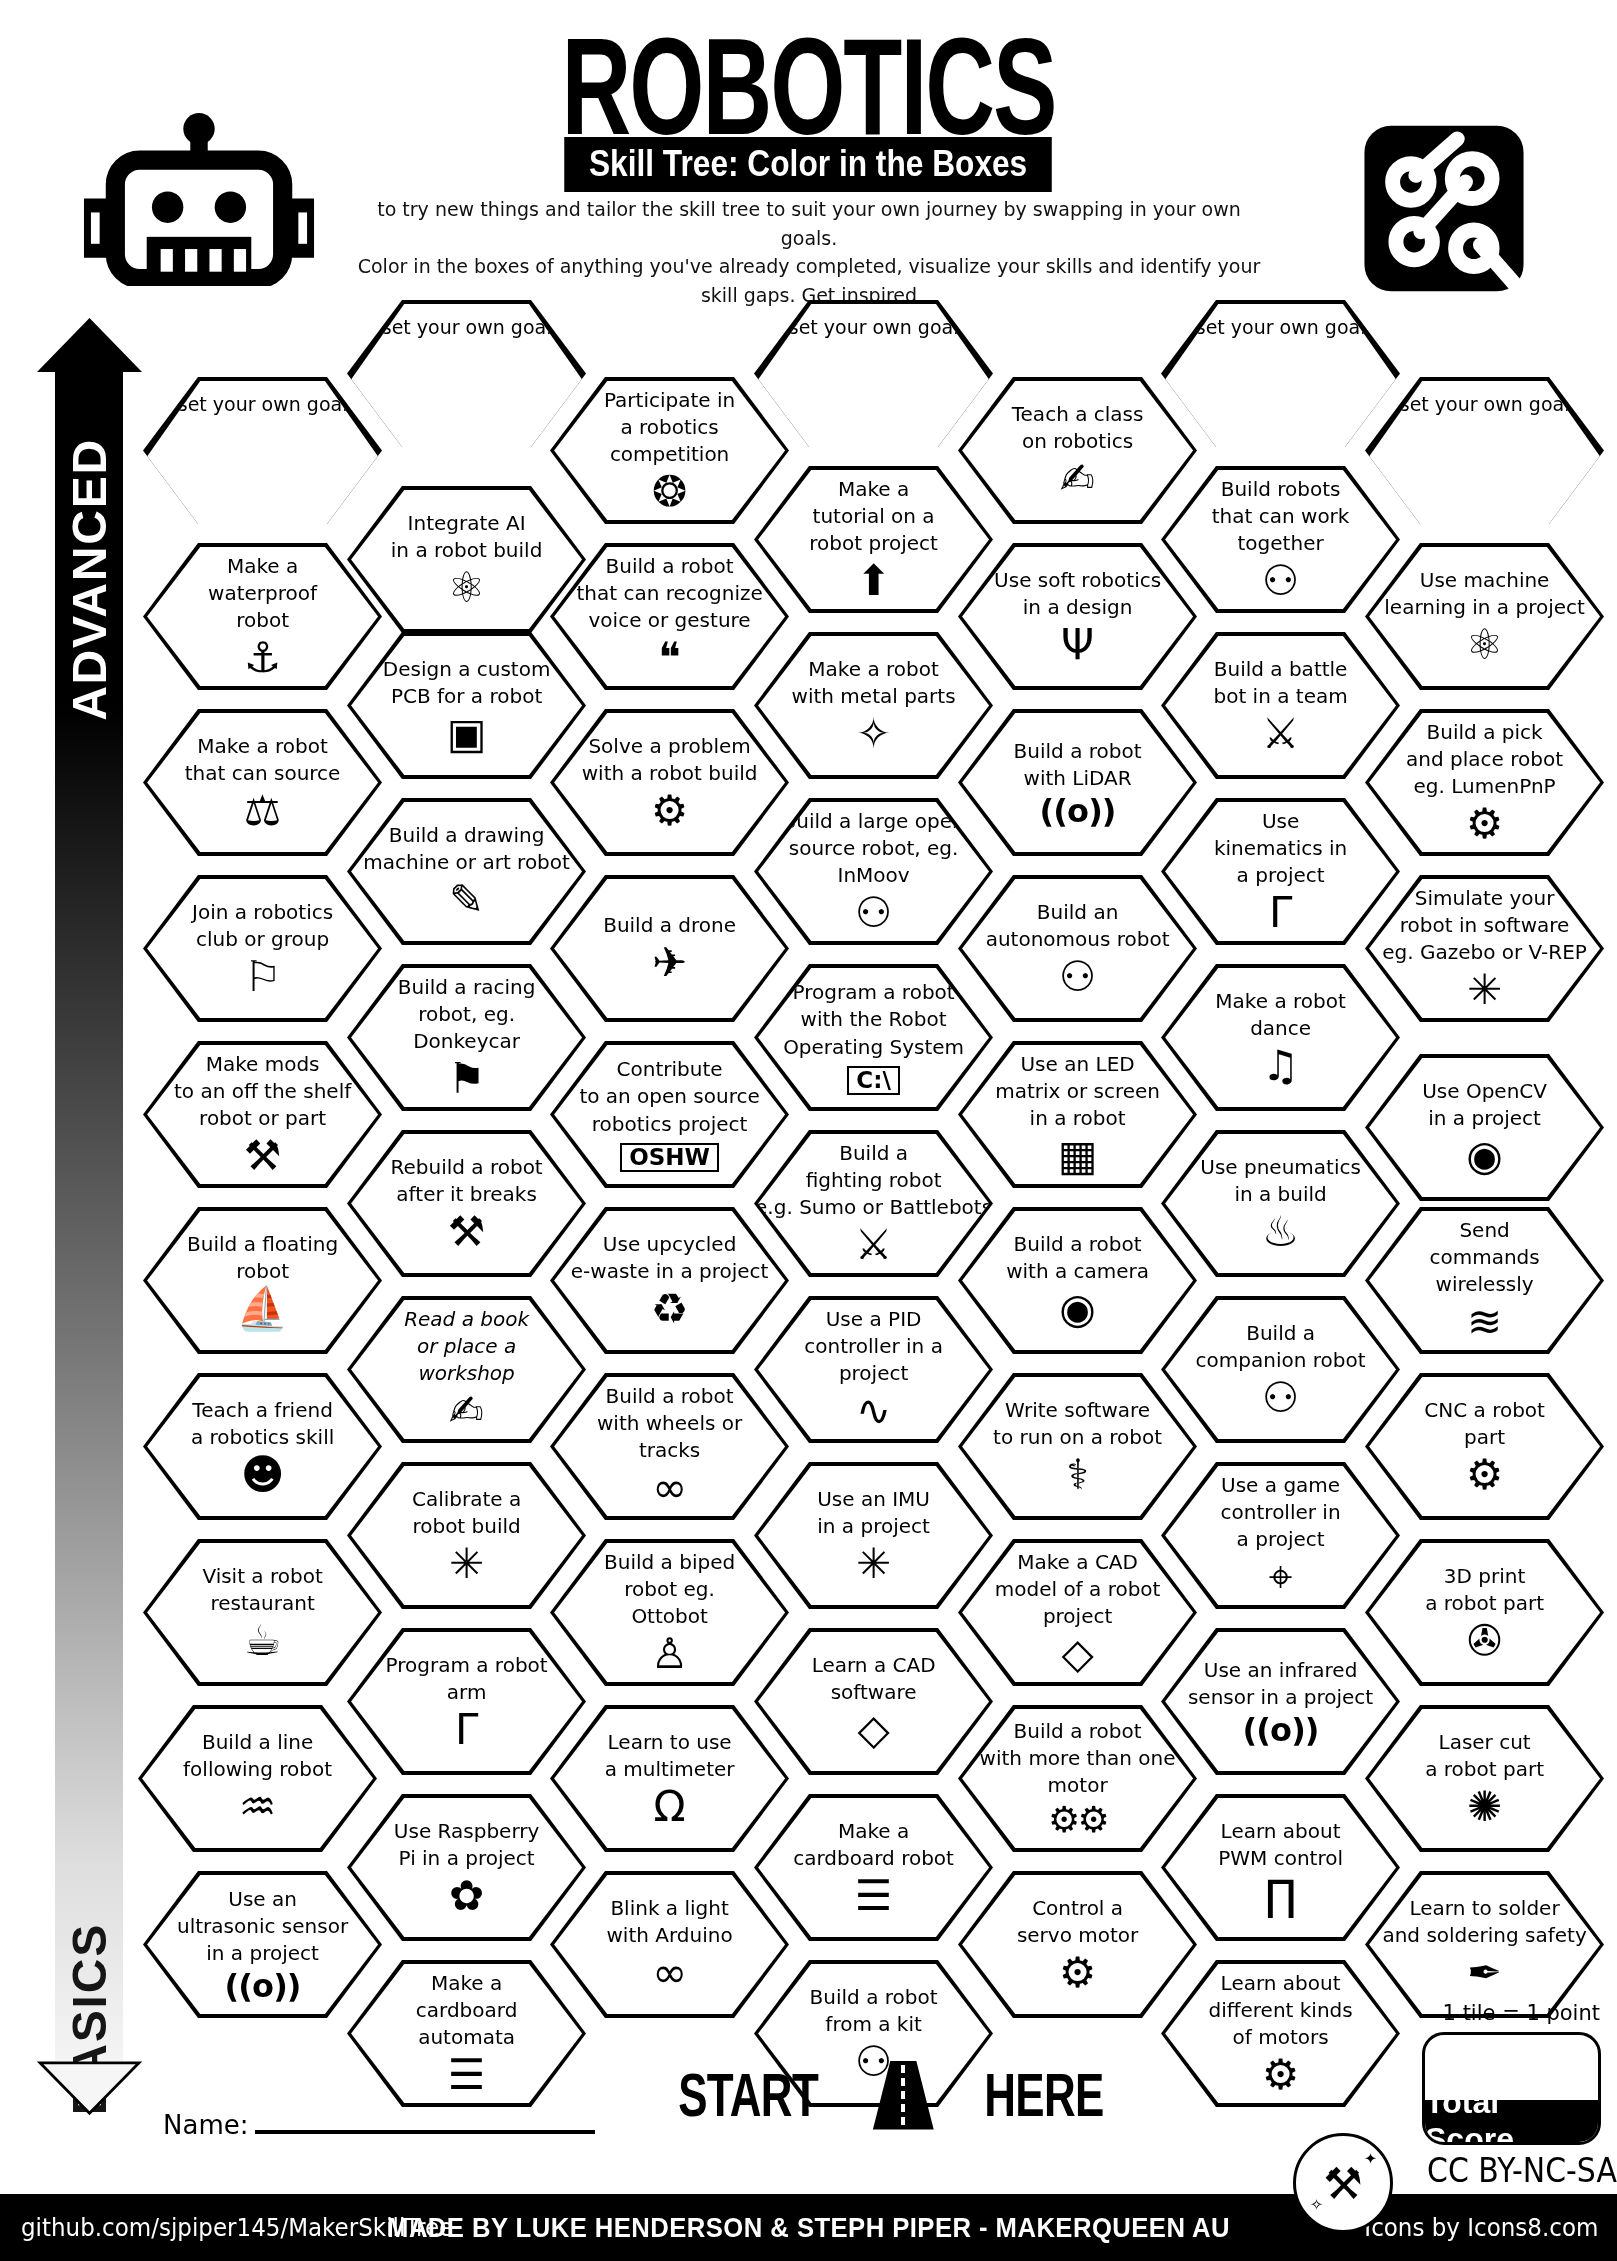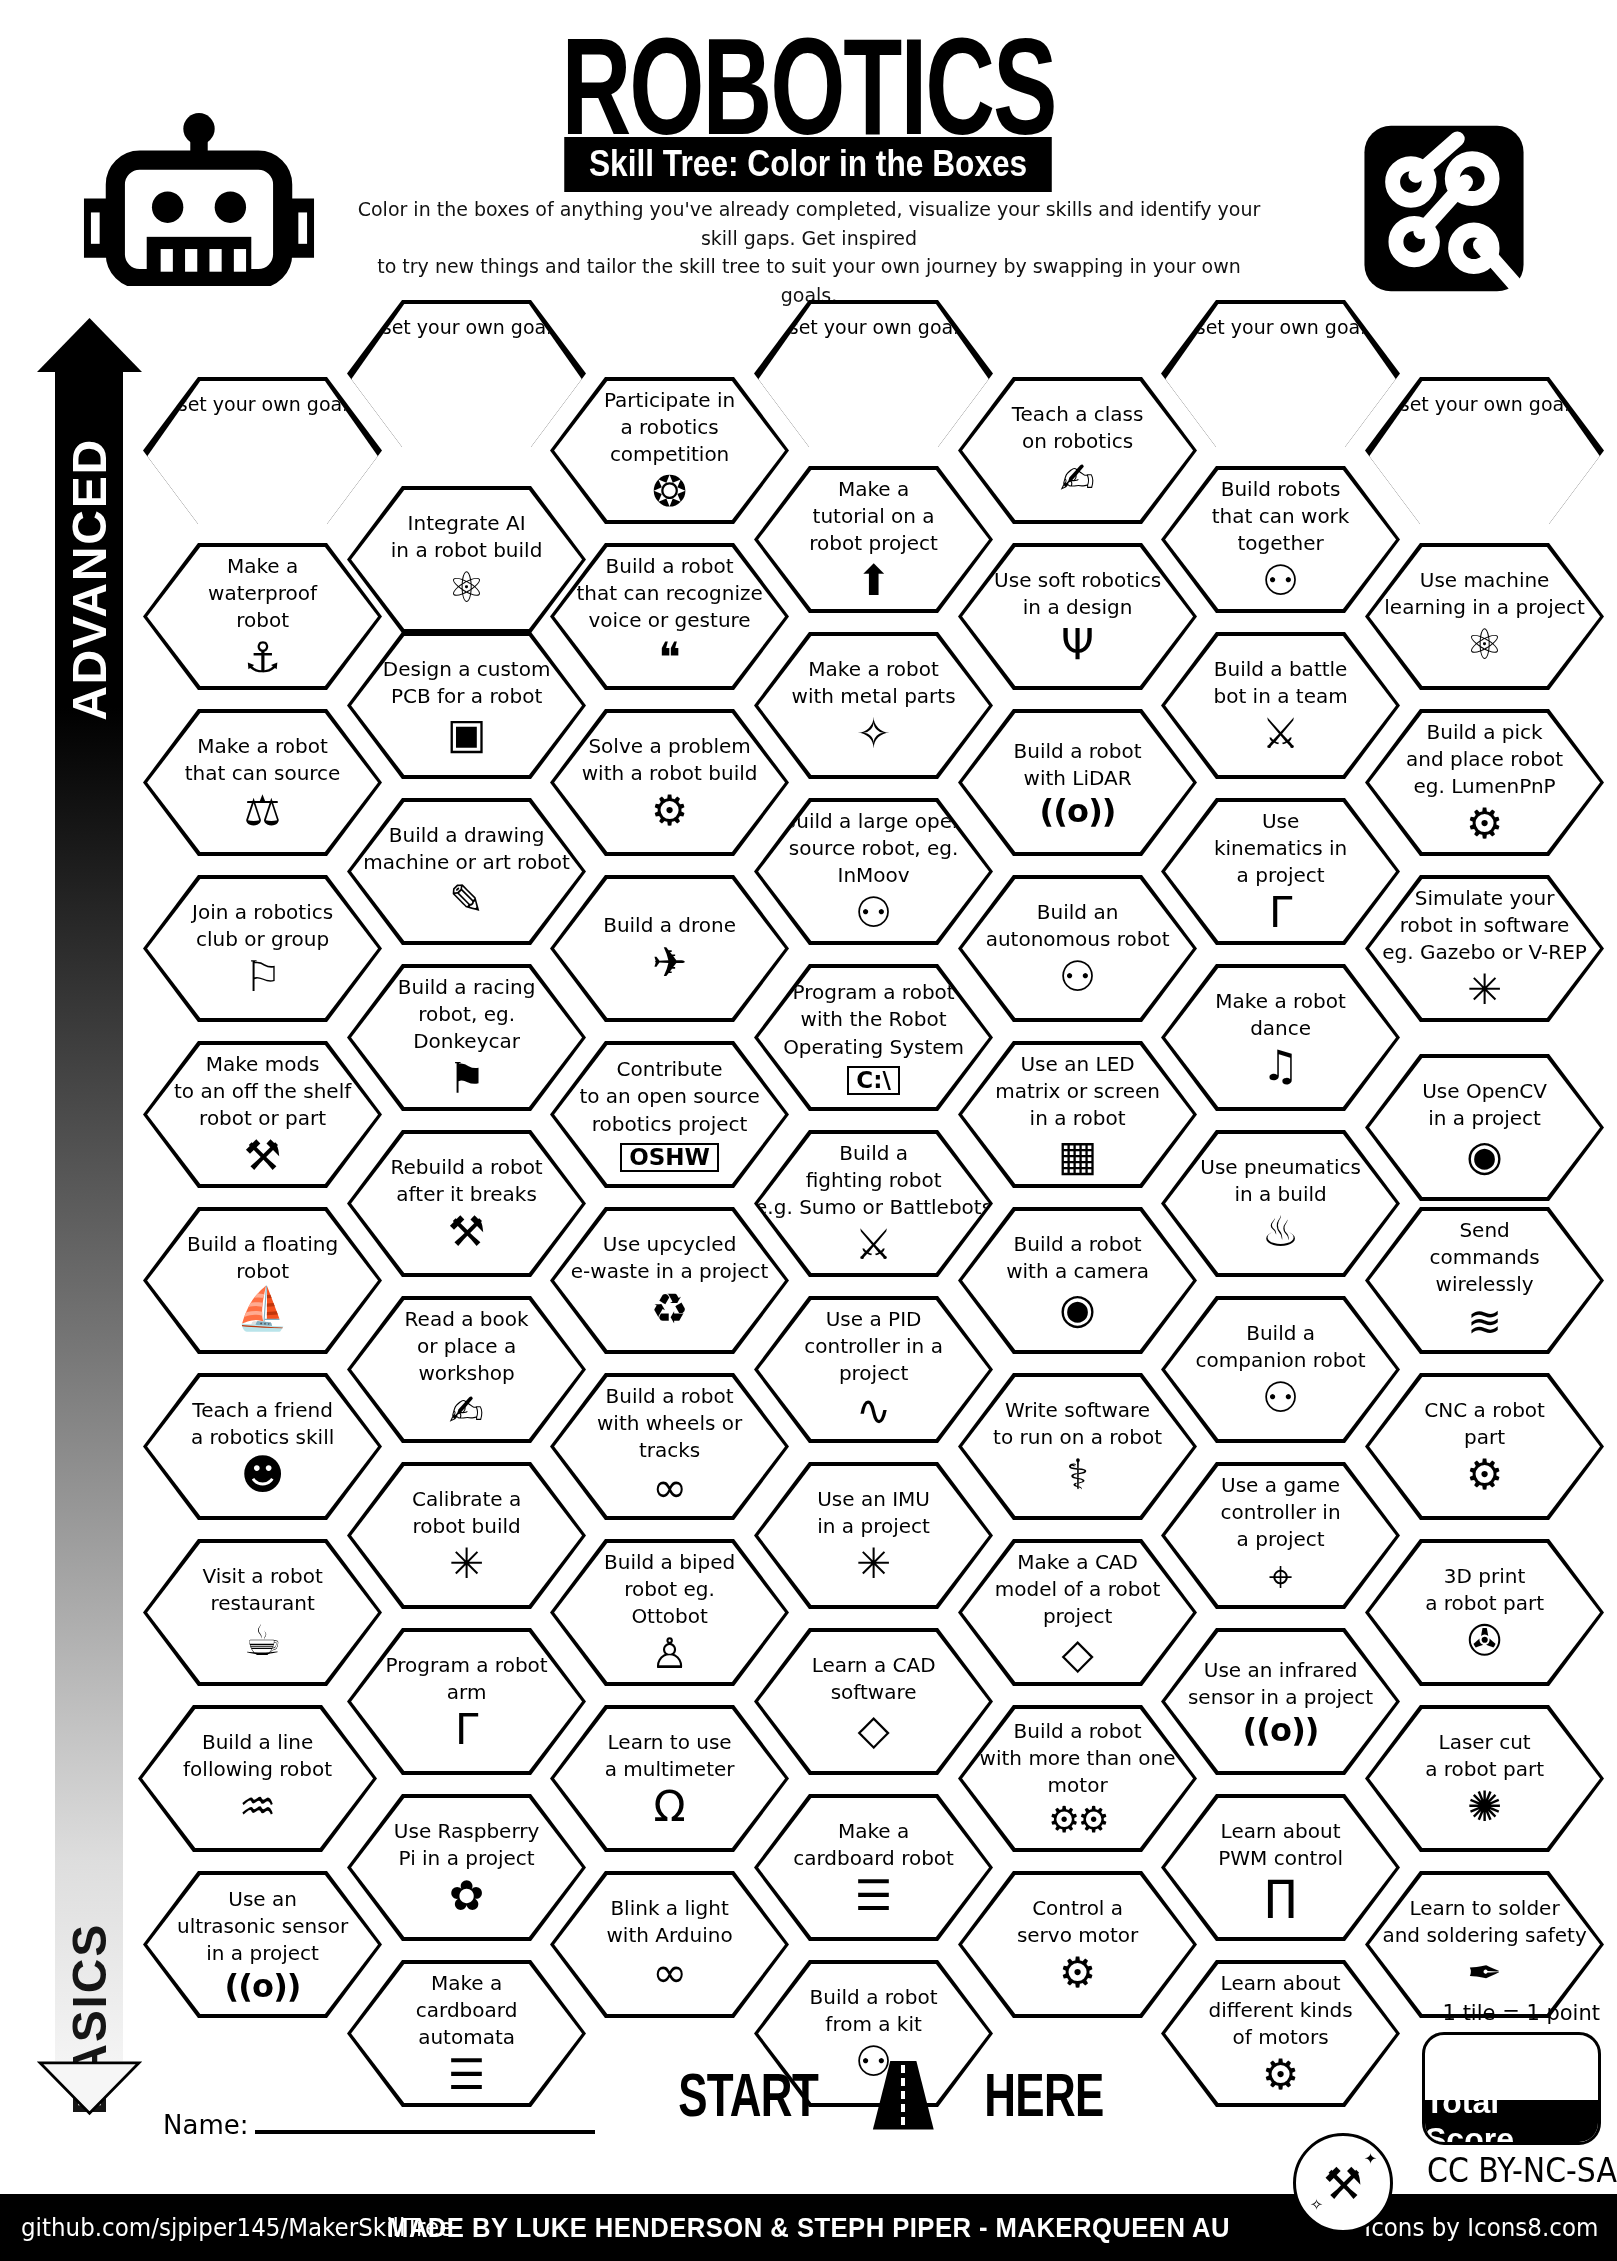--- a/index.html
+++ b/index.html
@@ -79,22 +79,22 @@
   .f-right{position:absolute;right:18.4px;font-size:25px;transform:scaleX(.92);transform-origin:right;}
 </style>
 </head>
 <body>
 
 <div class="title">ROBOTICS</div>
 <div class="subtitle-wrap">
   <span class="subtitle">Skill Tree: Color in the Boxes</span>
 </div>
 <div class="desc">
+  <div>to try new things and tailor the skill tree to suit your own journey by swapping in your own goals.</div>
   <div>Color in the boxes of anything you've already completed, visualize your skills and identify your skill gaps.  Get inspired</div>
-  <div>to try new things and tailor the skill tree to suit your own journey by swapping in your own goals.</div>
 </div>
 
 <div class="robot-ic">
   <svg width="244" height="175" viewBox="0 0 140 100">
     <circle cx="70" cy="10" r="9" fill="#000"></circle>
     <rect x="65" y="14" width="10" height="16" fill="#000"></rect>
     <rect x="22" y="28" width="96" height="68" rx="14" fill="none" stroke="#000" stroke-width="11"></rect>
     <rect x="4" y="50" width="16" height="34" fill="#000"></rect>
       <rect x="8" y="58" width="5" height="18" fill="#fff"></rect>
     <rect x="120" y="50" width="16" height="34" fill="#000"></rect>
@@ -243,21 +243,21 @@
         <div class="ic">⚑</div>
       </div>
     </div>
     <div class="hex" style="left: 347px; top: 1130px;">
       <div class="hex-in">
         <div class="hex-line">Rebuild a robot</div>
         <div class="hex-line">after it breaks</div>
         <div class="ic">⚒</div>
       </div>
     </div>
-    <div class="hex" style="left: 347px; top: 1296px;">
+    <div class="hex" style="left: 347px; top: 1296px; font-style: italic;">
       <div class="hex-in">
         <div class="hex-line">Read a book</div>
         <div class="hex-line">or place a</div>
         <div class="hex-line">workshop</div>
         <div class="ic">✍</div>
       </div>
     </div>
     <div class="hex" style="left: 347px; top: 1462px;">
       <div class="hex-in">
         <div class="hex-line">Calibrate a</div>

